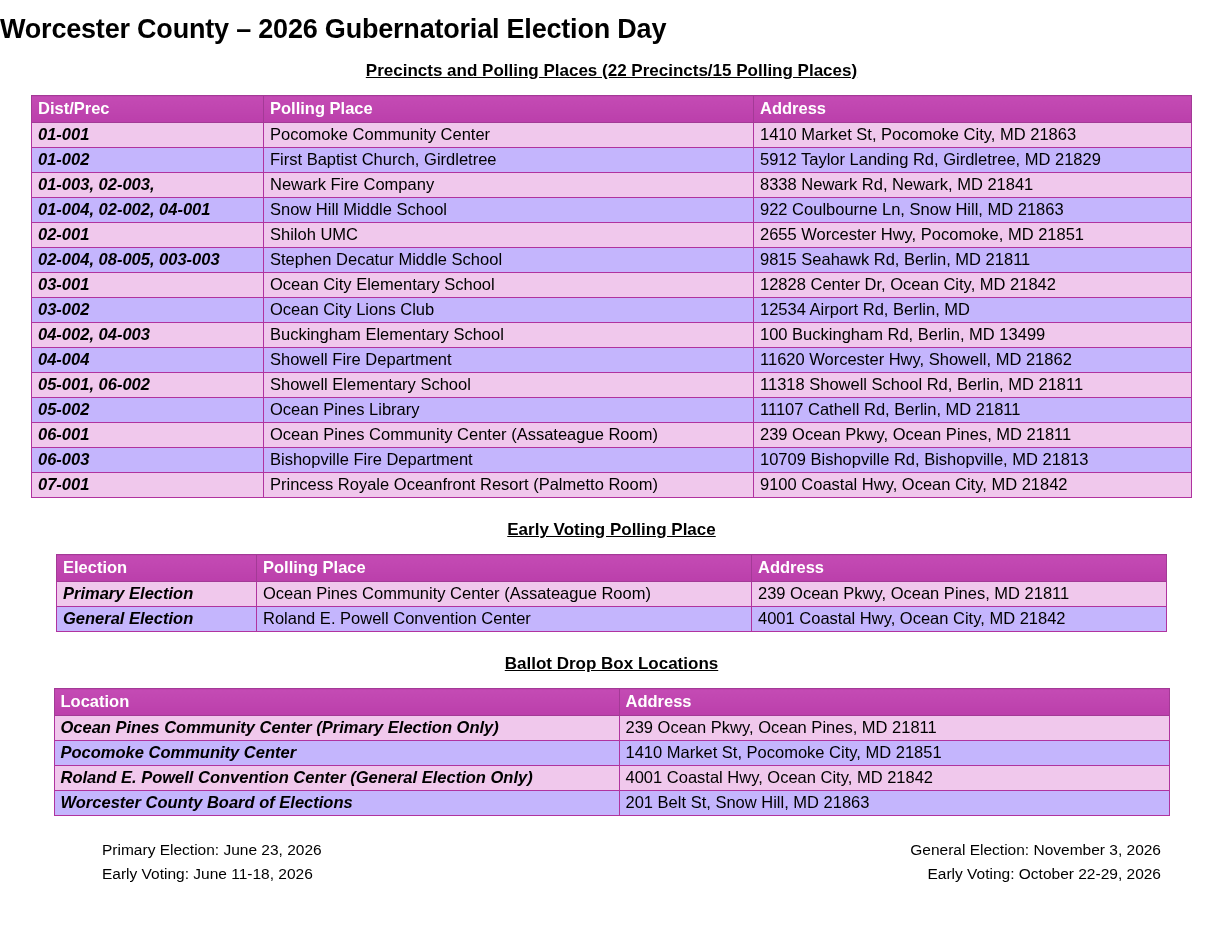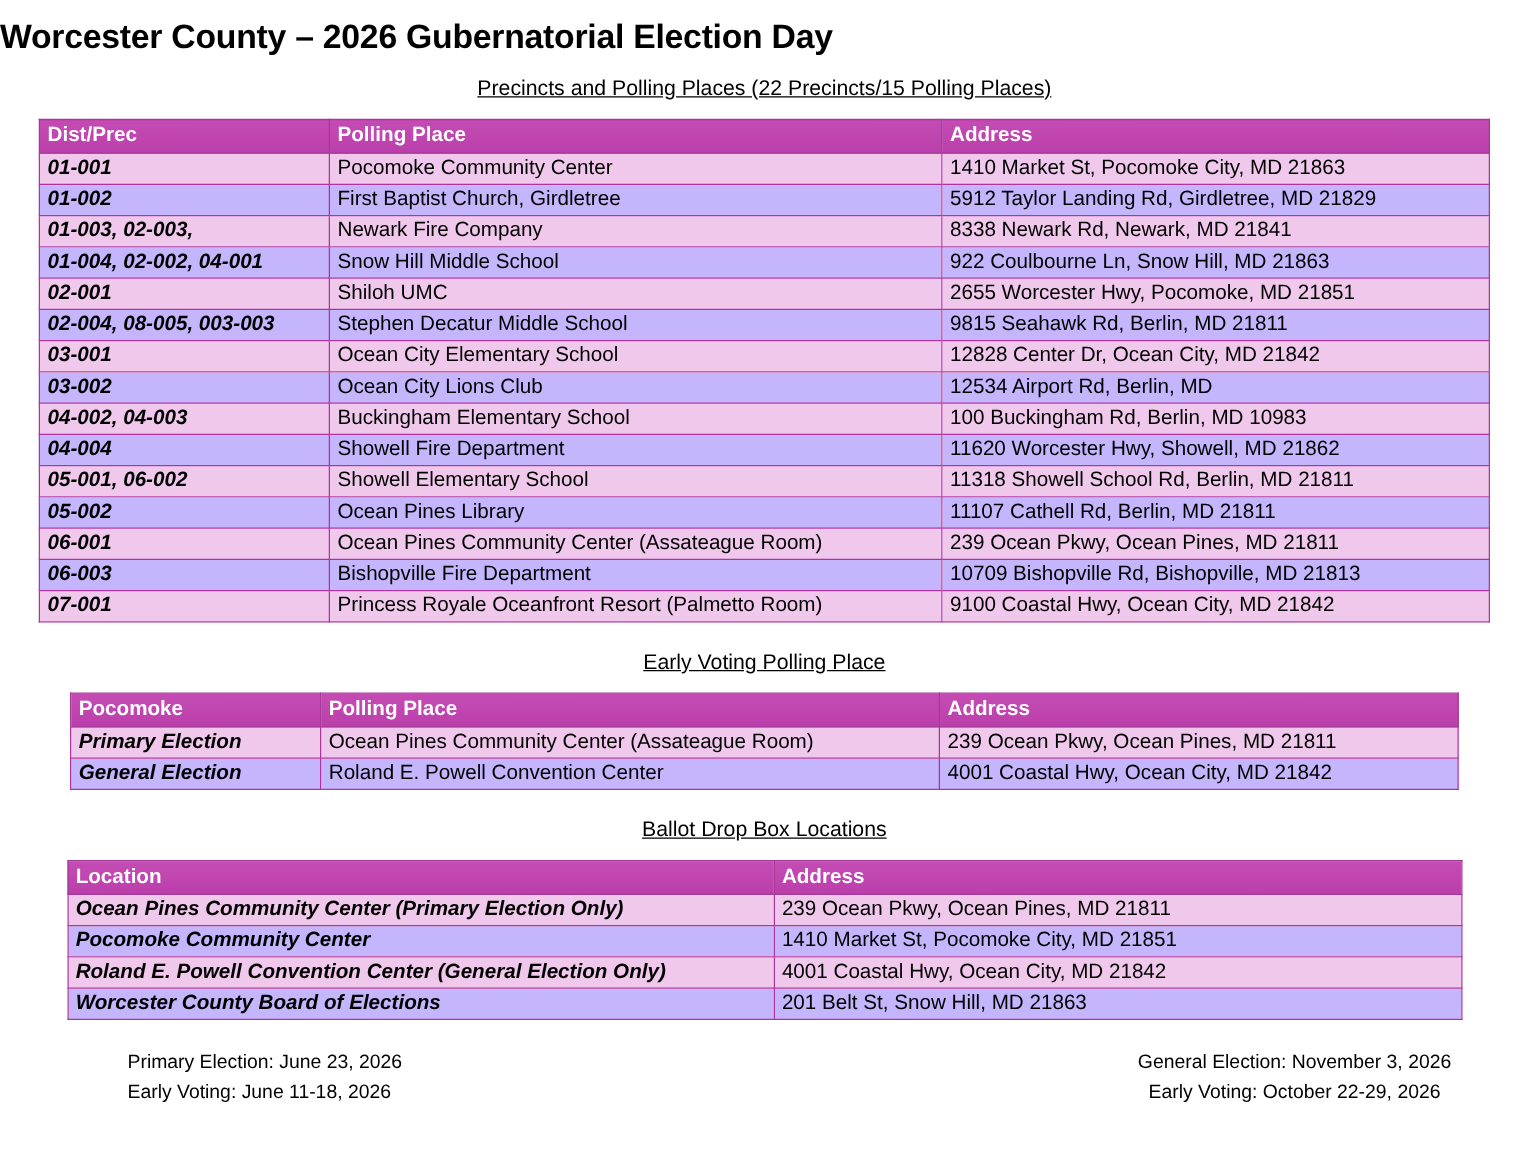--- a/index.html
+++ b/index.html
@@ -24,21 +24,21 @@
     margin: 0;
     padding: 14px 0 0 0;
     text-align: left;
     font-size: 27px;
     font-weight: bold;
     letter-spacing: -0.2px;
   }
   .section-head {
     text-align: center;
     font-size: 17px;
-    font-weight: normal;
+    font-weight: bold;
     text-decoration: underline;
     margin: 16px 0 0 0;
   }
   .section-head.sub {
     margin-top: 22px;
   }
   table {
     border-collapse: collapse;
     font-size: 16.5px;
     table-layout: fixed;
@@ -108,21 +108,21 @@
   .footer .left {
     position: absolute;
     left: 62px;
     top: 0;
     line-height: 1.55;
   }
   .footer .right {
     position: absolute;
     right: 62px;
     top: 0;
-    text-align: center;
+    text-align: right;
     line-height: 1.55;
   }
 </style>
 </head>
 <body>
 
 <div class="page">
 
   <h1 class="doc-title">Worcester County – 2026 Gubernatorial Election Day</h1>
 
@@ -178,21 +178,21 @@
         <td>12828 Center Dr, Ocean City, MD 21842</td>
       </tr>
       <tr class="even">
         <td class="bold">03-002</td>
         <td>Ocean City Lions Club</td>
         <td>12534 Airport Rd, Berlin, MD</td>
       </tr>
       <tr class="odd">
         <td class="bold">04-002, 04-003</td>
         <td>Buckingham Elementary School</td>
-        <td>100 Buckingham Rd, Berlin, MD 10983</td>
+        <td>100 Buckingham Rd, Berlin, MD 13499</td>
       </tr>
       <tr class="even">
         <td class="bold">04-004</td>
         <td>Showell Fire Department</td>
         <td>11620 Worcester Hwy, Showell, MD  21862</td>
       </tr>
       <tr class="odd">
         <td class="bold">05-001, 06-002</td>
         <td>Showell Elementary School</td>
         <td>11318 Showell School Rd, Berlin, MD  21811</td>
@@ -223,21 +223,21 @@
   <div class="section-head sub">Early Voting Polling Place</div>
 
   <table class="ev-table">
     <colgroup>
         <col class="c1">
         <col class="c2">
         <col class="c3">
       </colgroup>
     <thead>
       <tr>
-        <th>Pocomoke</th>
+        <th>Election</th>
         <th>Polling Place</th>
         <th>Address</th>
       </tr>
     </thead>
     <tbody>
       <tr class="odd">
         <td class="bold">Primary Election</td>
         <td>Ocean Pines Community Center (Assateague Room)</td>
         <td>239 Ocean Pkwy, Ocean Pines, MD 21811</td>
       </tr>

